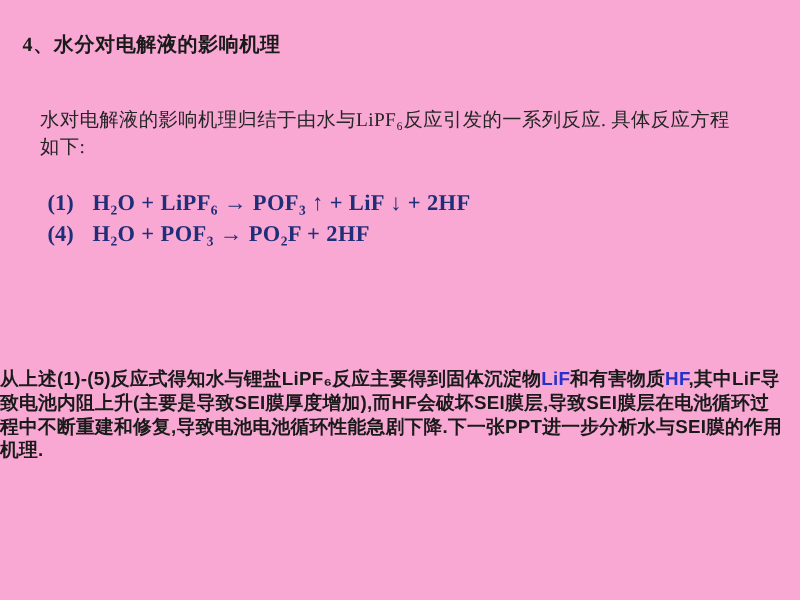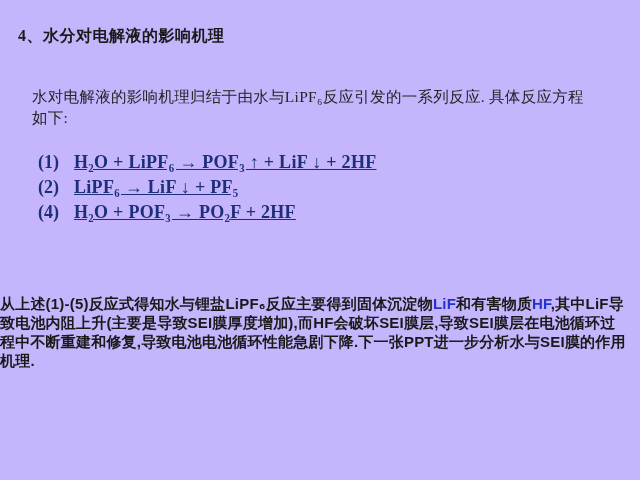--- a/index.html
+++ b/index.html
@@ -10,21 +10,21 @@
     width: 640px;
     height: 480px;
     background: #fdfdfd;
     overflow: hidden;
     position: relative;
     font-family: "Liberation Sans", sans-serif;
   }
   .slide {
     position: absolute;
     inset: 0;
-    background: #c4b5fd;
+    background: #f9a8d4;
   }
   .slide-title {
     position: absolute;
     left: 18px;
     top: 26px;
     margin: 0;
     font-family: "Liberation Serif", serif;
     font-size: 16px;
     font-weight: bold;
     color: #1a1a1a;
@@ -57,21 +57,20 @@
     color: #1f2e78;
     white-space: nowrap;
   }
   .eq-num {
     display: inline-block;
     min-width: 28px;
   }
   .eq-formula {
     margin-left: 8px;
     letter-spacing: 0.3px;
-    text-decoration: underline;
   }
   .summary {
     position: absolute;
     left: 0;
     top: 294px;
     width: 630px;
     margin: 0;
     font-family: Liberation Sans, sans-serif;
     font-weight: bold;
     font-size: 15px;
@@ -91,22 +90,19 @@
   <h1 class="slide-title">4、水分对电解液的影响机理</h1>
 
   <p class="intro">水对电解液的影响机理归结于由水与LiPF₆反应引发的一系列反应. 具体反应方程
 如下:</p>
 
   <div class="equations">
     <div class="eq-row">
       <span class="eq-num">(1)</span><span class="eq-formula">H₂O + LiPF₆ → POF₃ ↑ + LiF ↓ + 2HF</span>
     </div>
     <div class="eq-row">
-      <span class="eq-num">(2)</span><span class="eq-formula">LiPF₆ → LiF ↓ + PF₅</span>
-    </div>
-    <div class="eq-row">
       <span class="eq-num">(4)</span><span class="eq-formula">H₂O + POF₃ → PO₂F + 2HF</span>
     </div>
   </div>
 
   <p class="summary"><span class="seg-black">从上述(1)-(5)反应式得知水与锂盐LiPF₆反应主要得到固体沉淀物</span><span class="seg-blue">LiF</span><span class="seg-black">和有害物质</span><span class="seg-blue">HF</span><span class="seg-black">,其中LiF导致电池内阻上升(主要是导致SEI膜厚度增加),而HF会破坏SEI膜层,导致SEI膜层在电池循环过程中不断重建和修复,导致电池电池循环性能急剧下降.下一张PPT进一步分析水与SEI膜的作用机理.</span></p>
 
 </div>
 
 </body></html>

